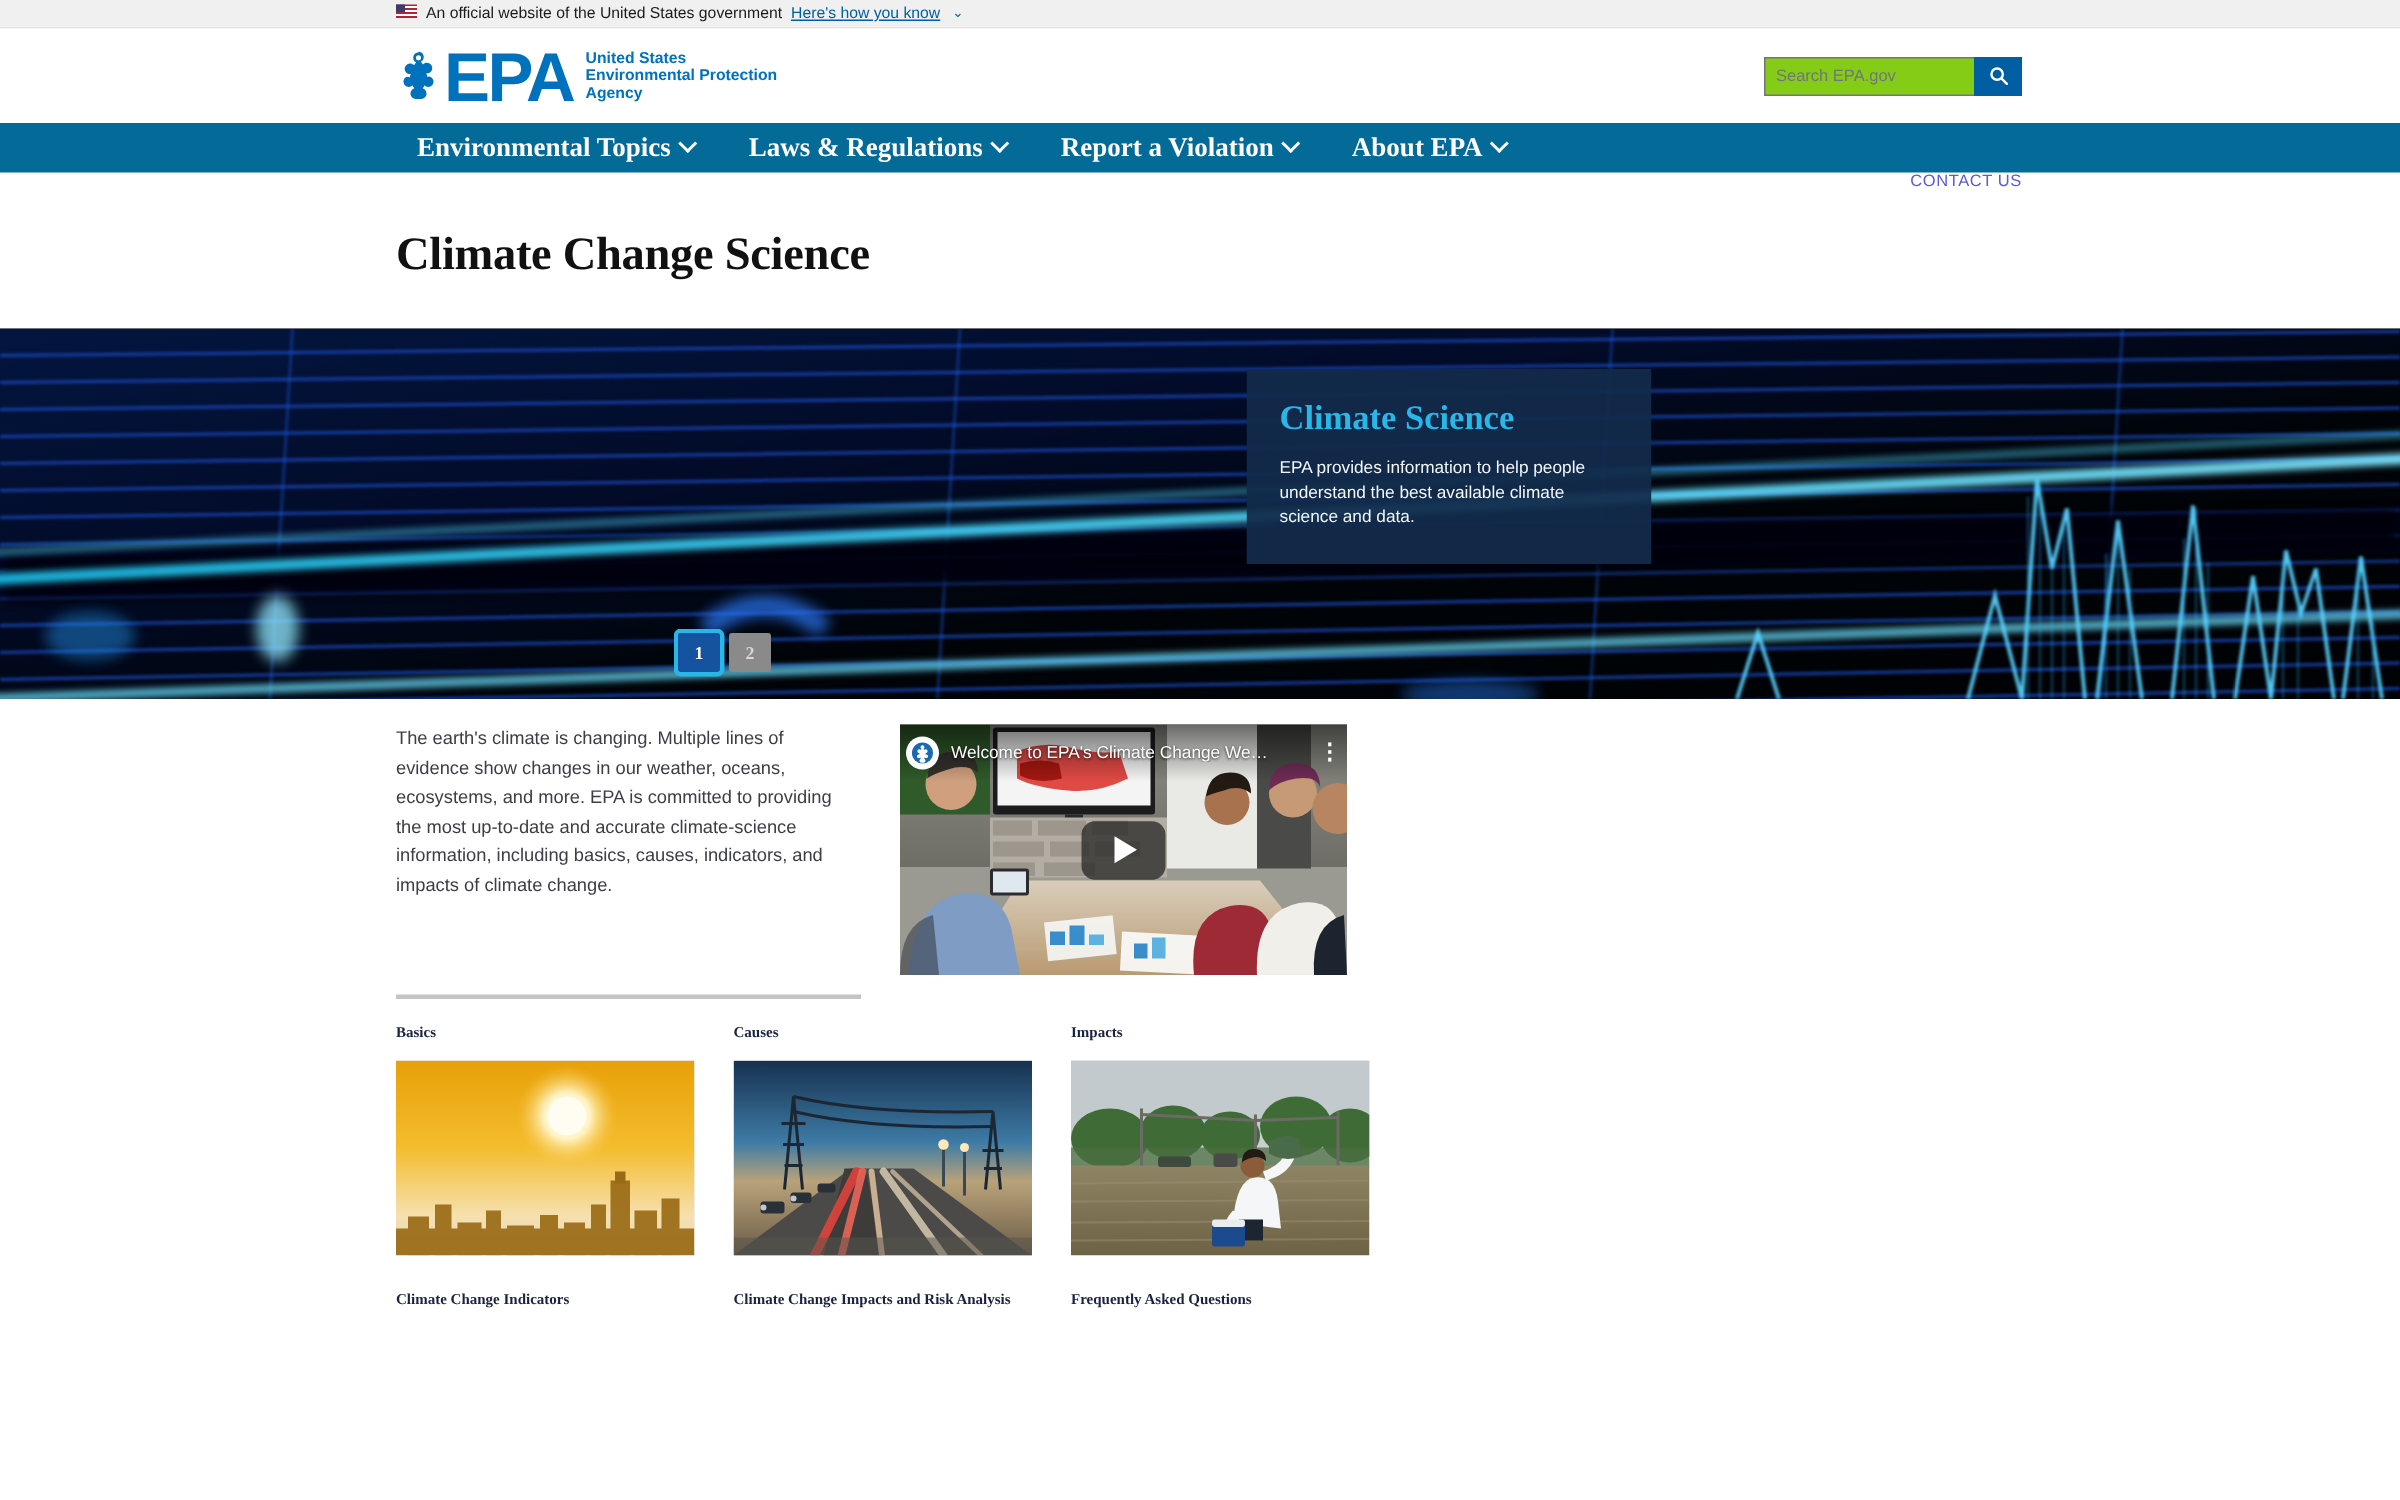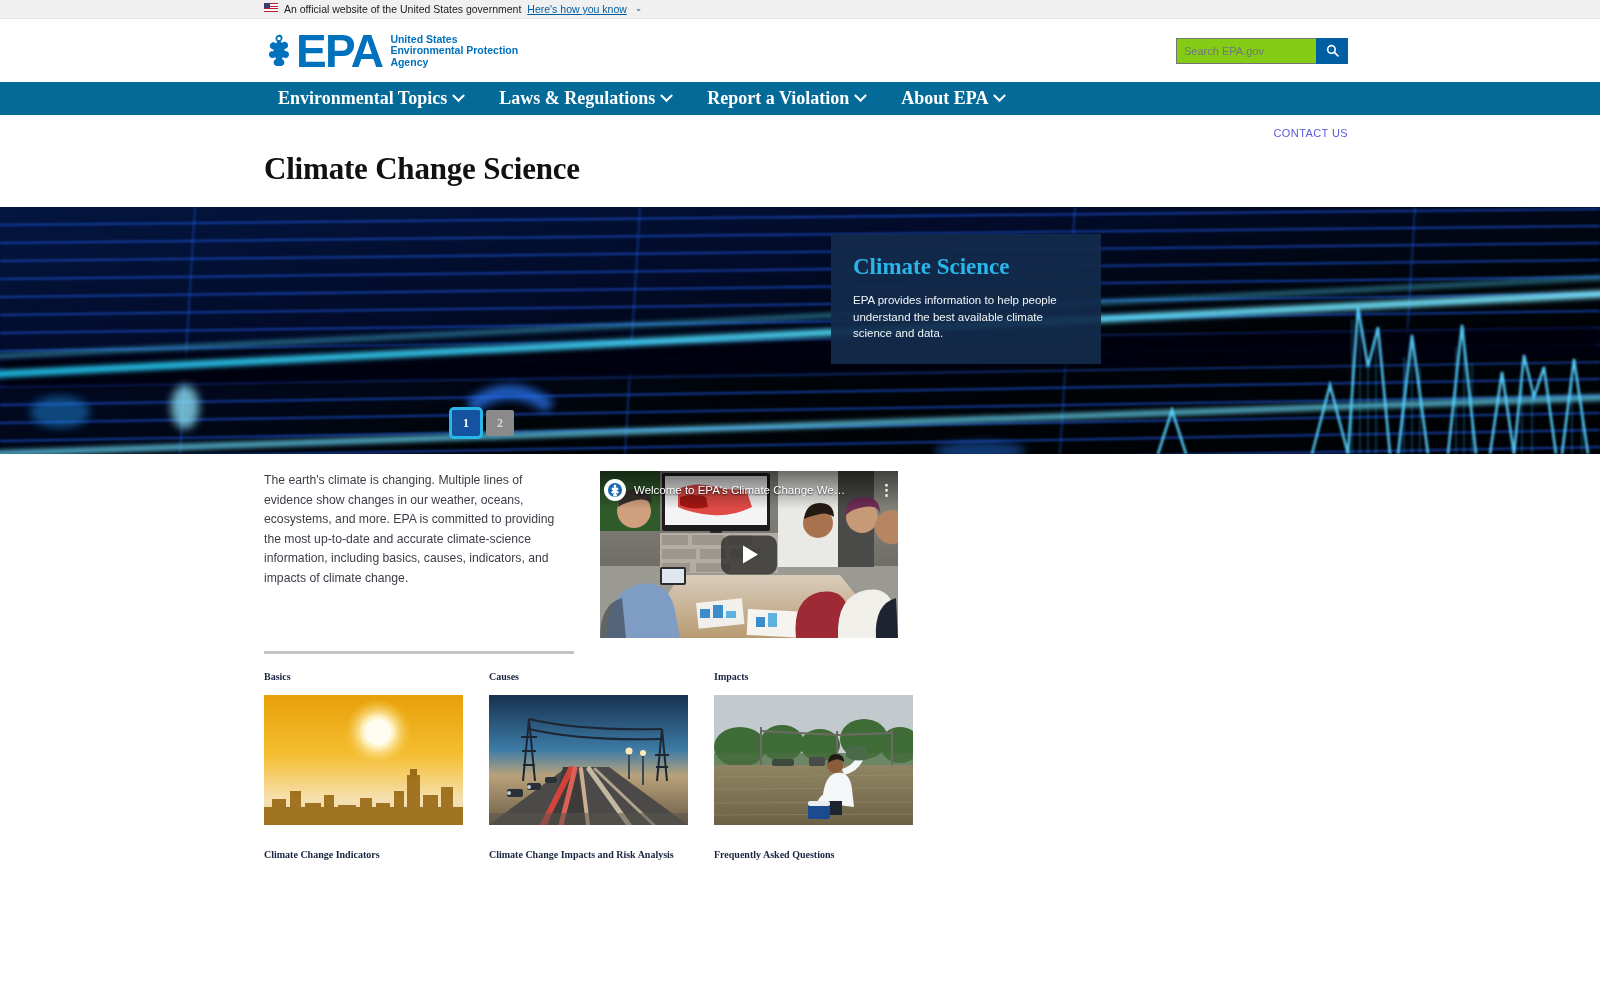--- a/index.html
+++ b/index.html
@@ -158,32 +158,31 @@
     transform: rotate(45deg) translate(-2px,-2px);
   }
 
   
   .contact-row {
     width: 1100px;
     margin: 0 auto;
     padding-right: 2px;
     display: flex;
     justify-content: flex-end;
-    padding-top: 12px;
   }
   .contact-link {
     font-size: 11px;
     color: #5b5bd6;
     letter-spacing: .4px;
     cursor: pointer;
     font-family: "Liberation Sans", sans-serif;
   }
   .page-title-wrap {
     width: 1100px;
-    margin: 4px auto;
+    margin: 16px auto;
     padding-left: 14px;
     padding-top: 8px;
     padding-bottom: 16px;
   }
   .page-title {
     font-family: "Liberation Serif", serif;
     font-weight: 700;
     font-size: 31px;
     color: #111;
     letter-spacing: -.2px;

